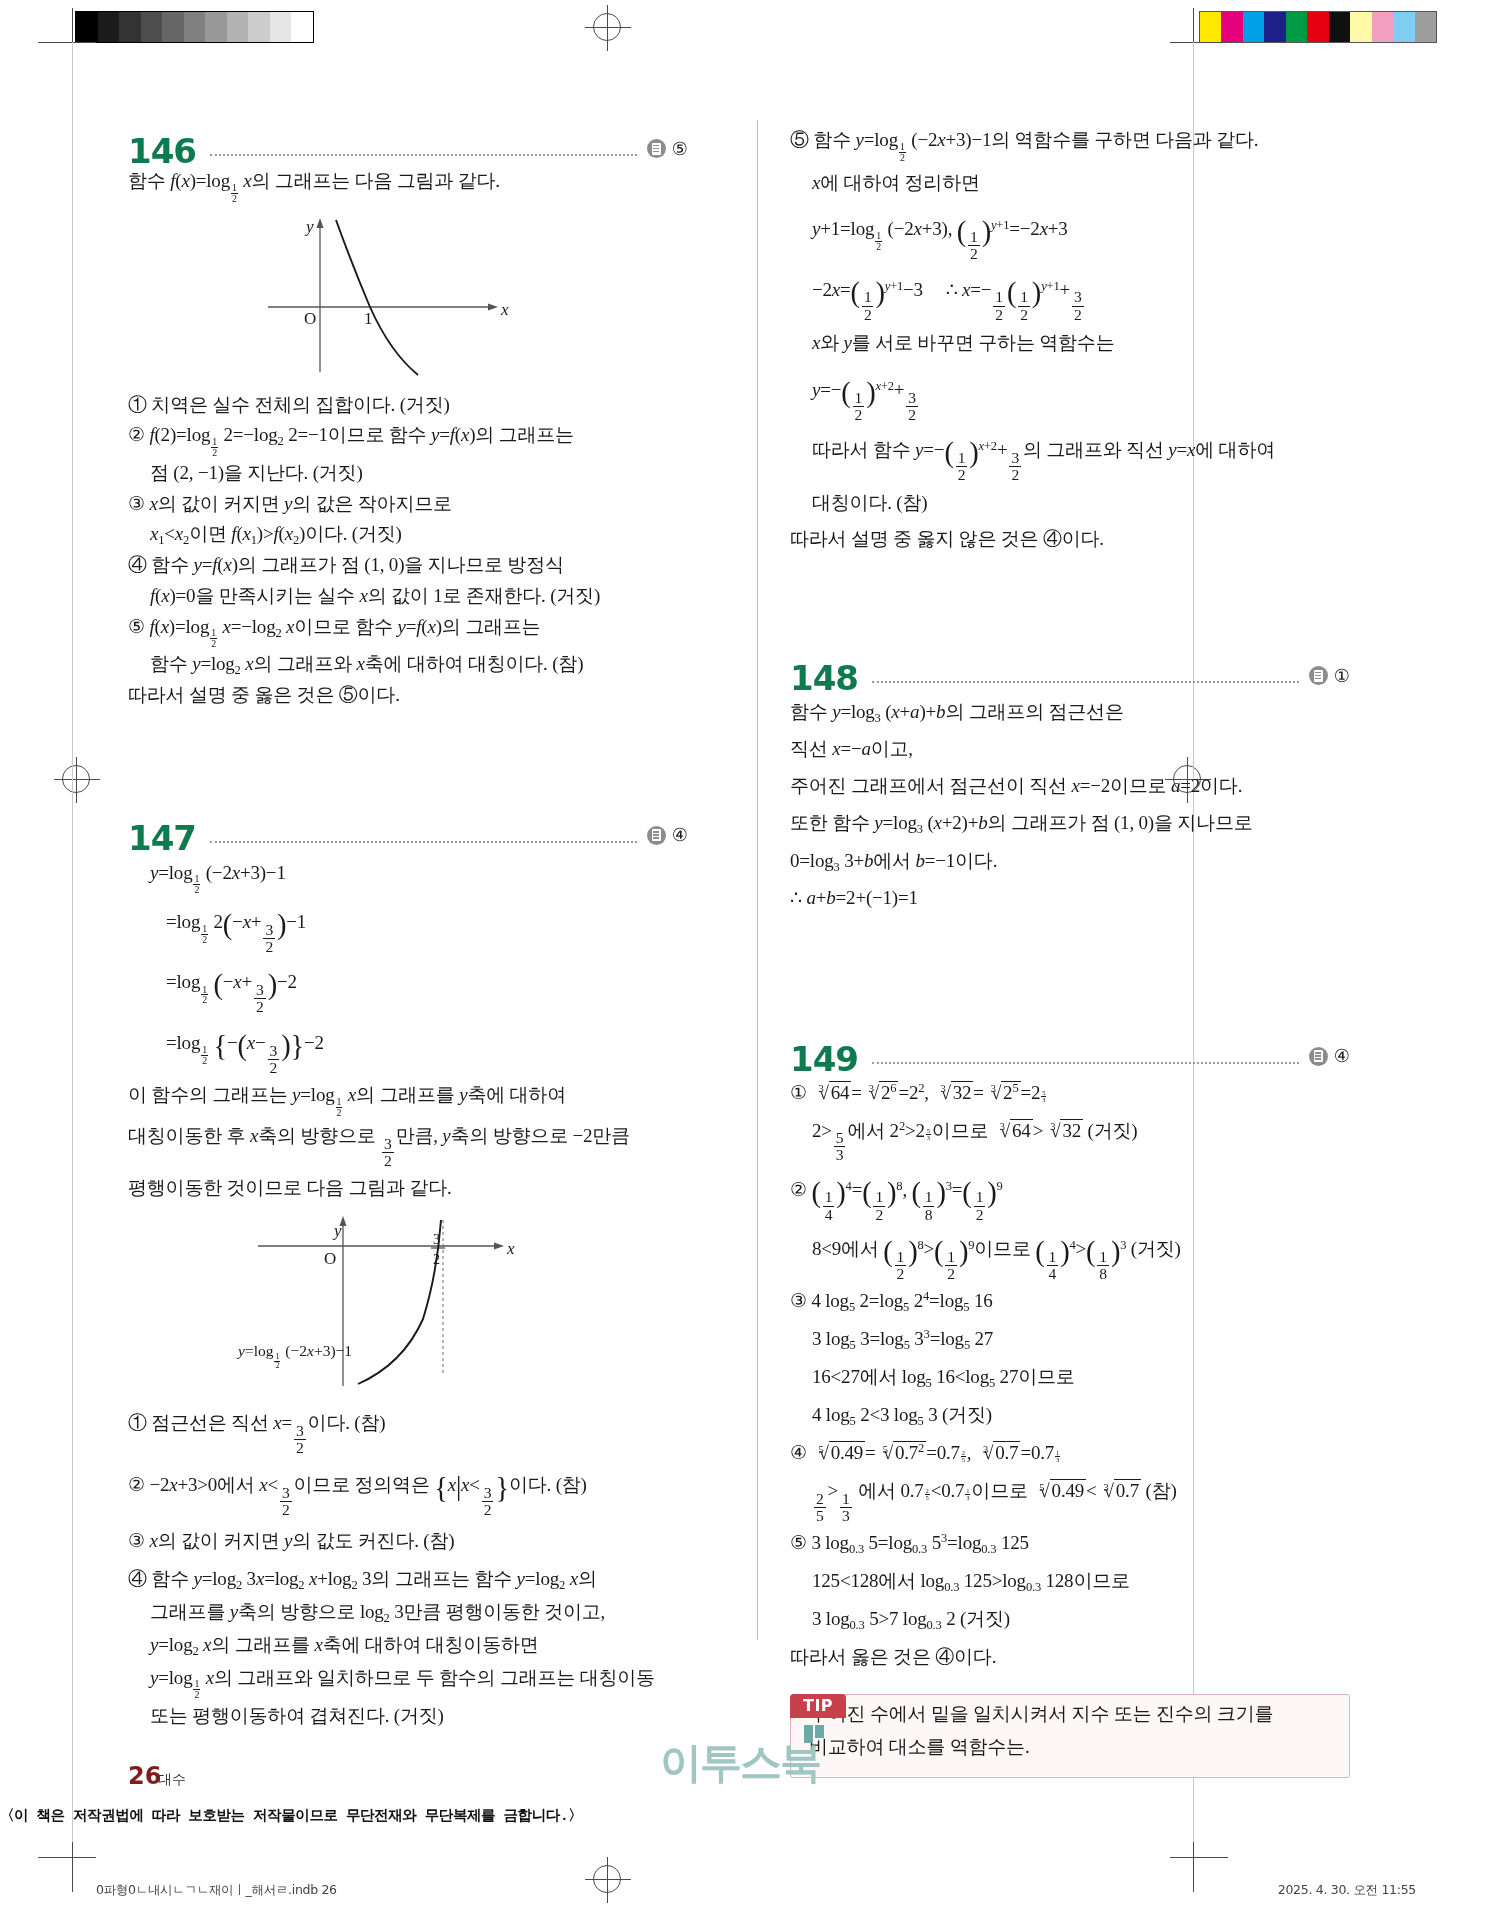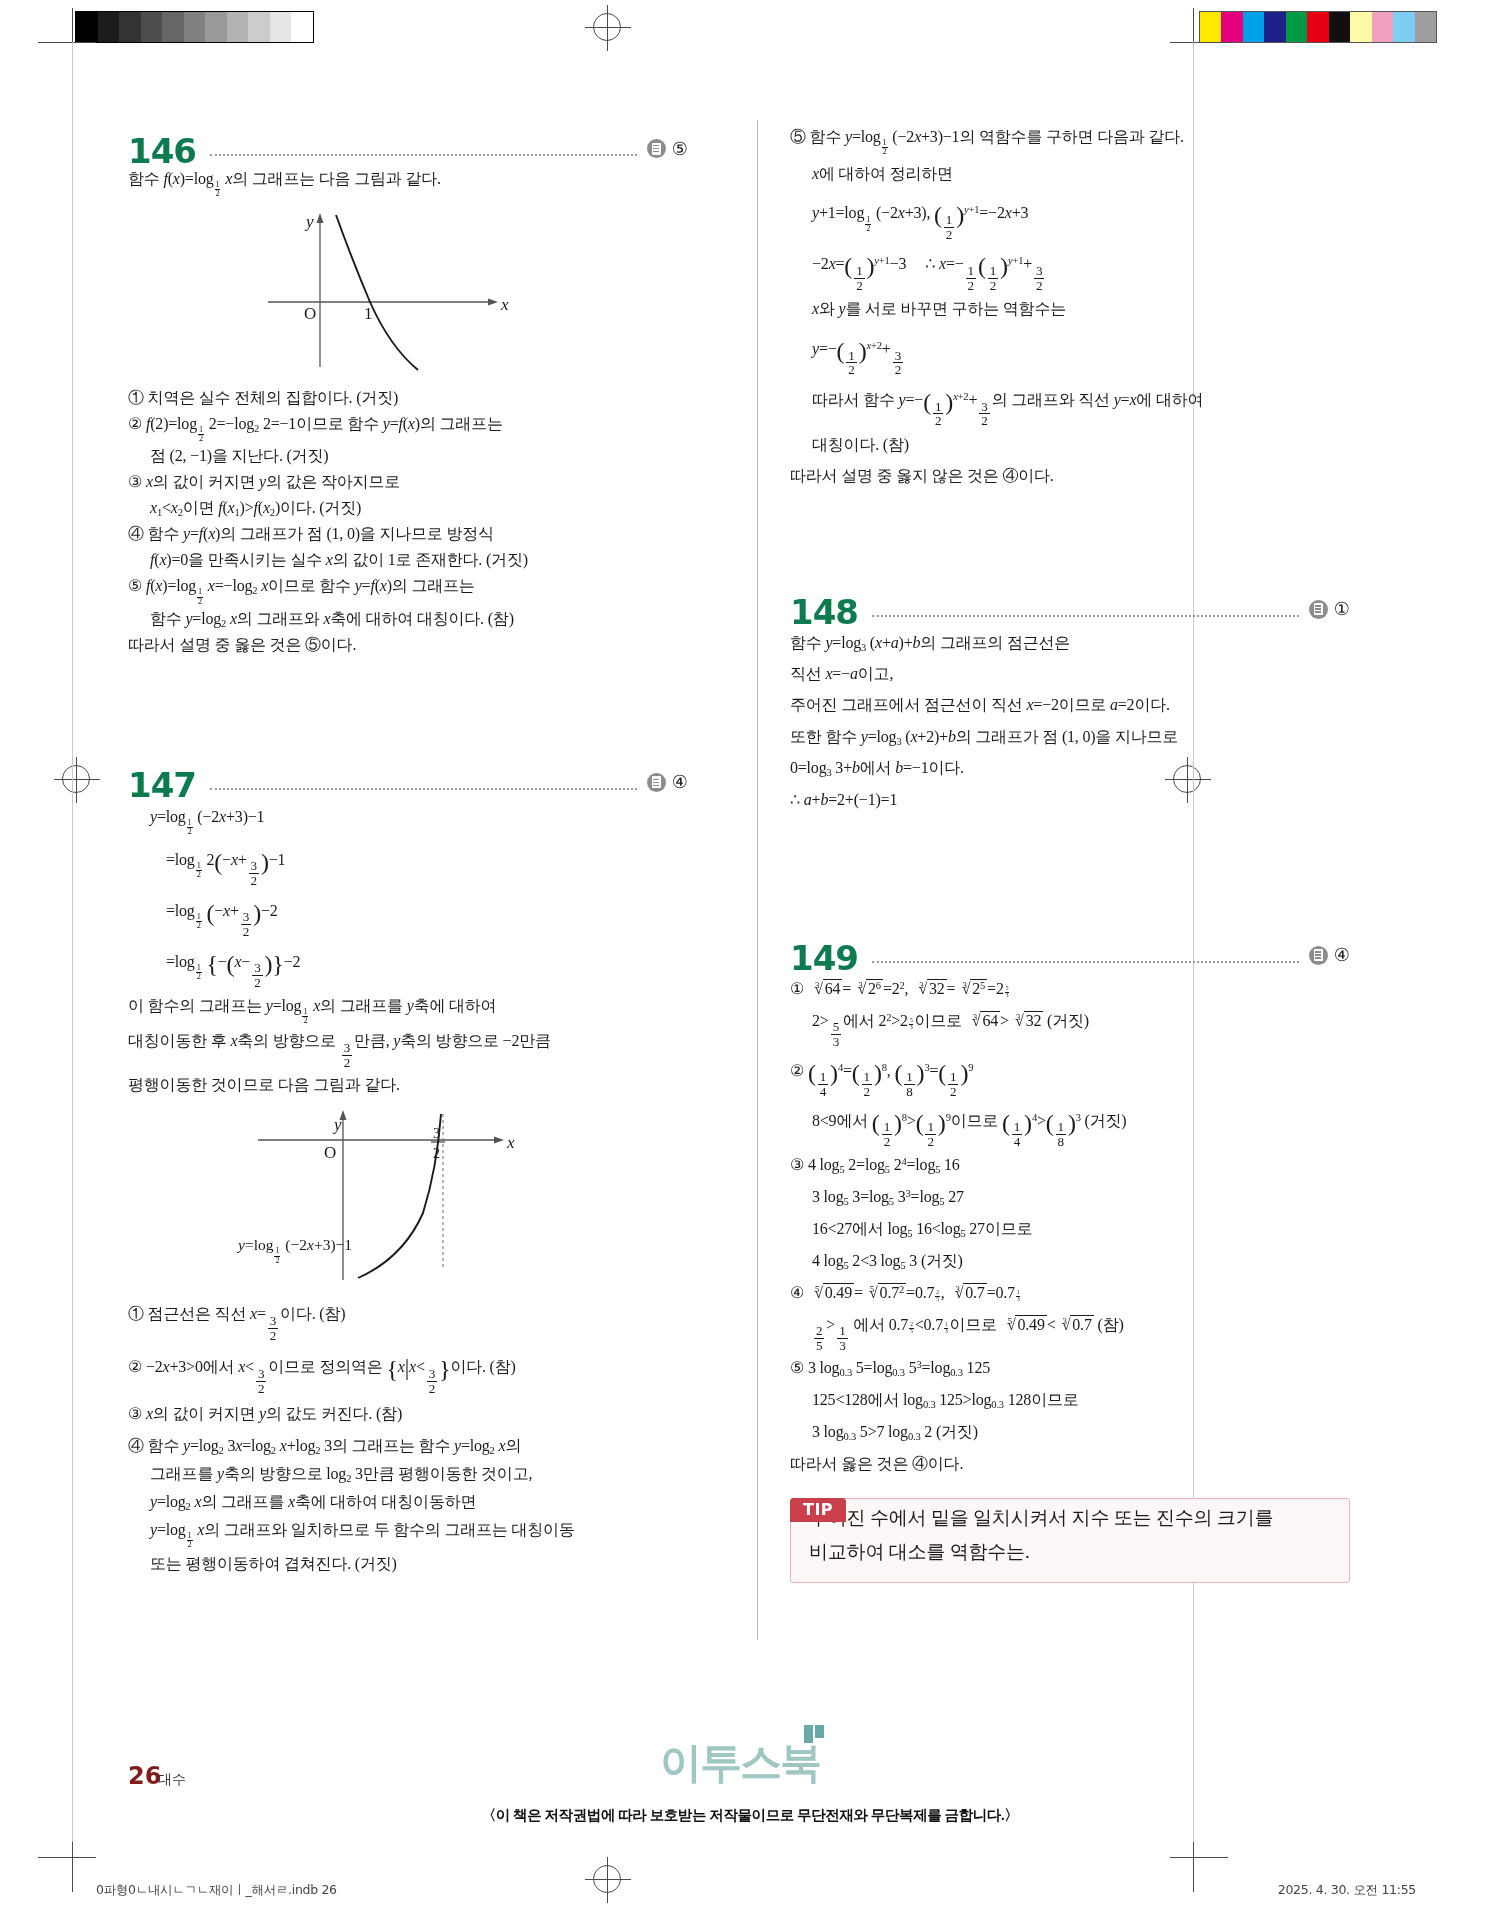--- a/index.html
+++ b/index.html
@@ -38,21 +38,21 @@
   .prob{margin-bottom:6px;}
   .prob-head{display:flex;align-items:flex-end;gap:0;height:46px;}
   .prob-num{font-family:"DejaVu Sans","Liberation Sans",sans-serif;font-weight:700;font-size:34px;color:#0d7a4f;letter-spacing:-1px;line-height:1;position:relative;top:2px;}
   .dots{flex:1;border-bottom:2.2px dotted #9a9a9a;margin:0 10px 10px 14px;height:1px;}
   .ans-badge{display:flex;align-items:center;gap:6px;padding-bottom:8px;}
   .doc-icon{width:19px;height:19px;border-radius:50%;background:#8c8c8c;display:inline-block;position:relative;}
   .doc-icon::before{content:"";position:absolute;left:5px;top:3.5px;width:9px;height:12px;background:#fff;border-radius:1px;}
   .doc-icon::after{content:"";position:absolute;left:6.6px;top:5.6px;width:5.6px;height:1.3px;background:#8c8c8c;box-shadow:0 3px 0 #8c8c8c,0 6px 0 #8c8c8c;}
   .ans-circ{font-size:18px;color:#222;line-height:1;}
 
-  .body-txt{font-size:16px;line-height:1.62;letter-spacing:-0.2px;}
+  .body-txt{font-size:19px;line-height:1.62;letter-spacing:-0.2px;}
   .body-txt .ln{white-space:nowrap;}
   .ind1{padding-left:22px;}
   .ind2{padding-left:38px;}
 
   
   .mi{font-style:italic;font-family:"Liberation Serif","DejaVu Serif",serif;}
   .sub{font-size:0.66em;vertical-align:-0.28em;}
   .sup{font-size:0.66em;vertical-align:0.52em;}
   .frac{display:inline-flex;flex-direction:column;align-items:center;vertical-align:-0.42em;line-height:1.04;margin:0 2px;font-size:0.82em;}
   .frac .num{border-bottom:1.1px solid #1a1a1a;padding:0 2px;}
@@ -73,21 +73,21 @@
   .tip-box{border:1.6px solid #e3b4b7;border-radius:3px;background:#fdf7f7;margin-top:13px;padding:2px 18px 14px;}
   .tip-box .body-txt{font-size:19px;}
 
   
   .pg-num{position:absolute;left:128px;top:1762px;font-family:"DejaVu Sans","Liberation Sans",sans-serif;font-weight:700;font-size:24px;color:#7f1d1d;}
   .pg-label{position:absolute;left:158px;top:1771px;font-size:14px;color:#333;font-family:"Liberation Sans",sans-serif;}
   .logo{position:absolute;left:660px;top:1735px;}
   .logo .ko{font-family:"DejaVu Sans","Liberation Sans",sans-serif;font-weight:700;font-size:42px;color:#9fc6c3;letter-spacing:-2px;}
   .logo .flag{position:absolute;right:-4px;top:-10px;display:flex;gap:2px;}
   .logo .flag i{display:block;width:9px;background:#6aa9a6;}
-  .copyright{position:absolute;left:0;top:1806px;width:1500px;text-align:center;font-family:Liberation Serif, serif;font-weight:700;font-size:14.5px;color:#111;letter-spacing:-0.4px;}
+  .copyright{position:absolute;left:0;top:1806px;width:1500px;text-align:left;font-family:Liberation Mono, monospace;font-weight:700;font-size:14.5px;color:#111;letter-spacing:-0.4px;}
   .file-note{position:absolute;left:96px;top:1882px;font-family:"DejaVu Sans","Liberation Sans",sans-serif;font-size:12.5px;color:#444;letter-spacing:-0.3px;}
   .date-note{position:absolute;right:96px;top:1882px;font-family:"DejaVu Sans","Liberation Sans",sans-serif;font-size:12.5px;color:#444;letter-spacing:-0.3px;text-align:center;}
 </style>
 </head>
 <body>
 
 <div class="greyscale-bar">
   <span style="background:#000000"></span>
     <span style="background:#1c1c1c"></span>
     <span style="background:#333333"></span>

